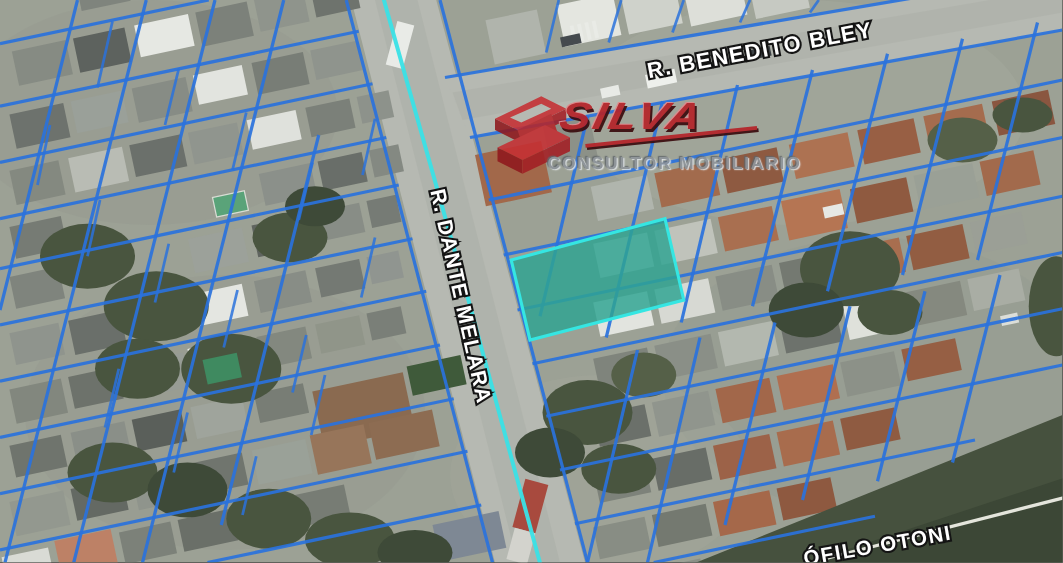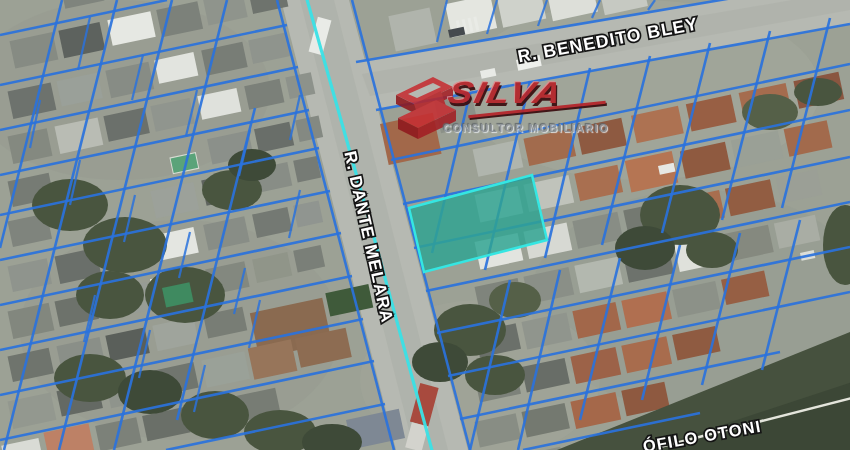--- a/index.html
+++ b/index.html
@@ -18,21 +18,21 @@
   .wm-brand{
     position:absolute;left:452px;top:76px;width:160px;
     font-weight:bold;font-style:italic;font-size:37px;letter-spacing:2px;
     color:var(--brand_red,#b5242a);transform:scaleY(.82) skewX(-10deg);transform-origin:left top;
     text-shadow:2px 3px 0 #3a0d0f,-1px -1px 0 #e08a8c;white-space:nowrap;
   }
   .wm-underline{position:absolute;left:468px;top:108px;width:138px;height:3px;
     background:var(--brand_red,#b5242a);transform:rotate(-6deg);box-shadow:1px 2px 0 #3a0d0f;}
   .wm-sub{
     position:absolute;left:438px;top:122px;width:176px;text-align:center;
-    font-weight:bold;font-size:11px;letter-spacing:1.4px;color:var(--subtitle_gray,#8f959b);
+    font-weight:bold;font-size:14px;letter-spacing:1.4px;color:var(--subtitle_gray,#8f959b);
     text-shadow:1px 1px 1px #e3e7ea,-1px -1px 1px #5f6569;white-space:nowrap;
   }
   .wm-phone{
     position:absolute;left:440px;top:132px;width:172px;text-align:center;
     font-weight:bold;font-style:italic;font-size:22px;letter-spacing:2px;
     color:var(--phone_red,#c1272d);-webkit-text-stroke:.7px #6b1b1e;
     text-shadow:2px 2px 1px rgba(70,12,12,.55),-1px -1px 0 rgba(255,255,255,.45);white-space:nowrap;
   }
 </style>
 </head>

